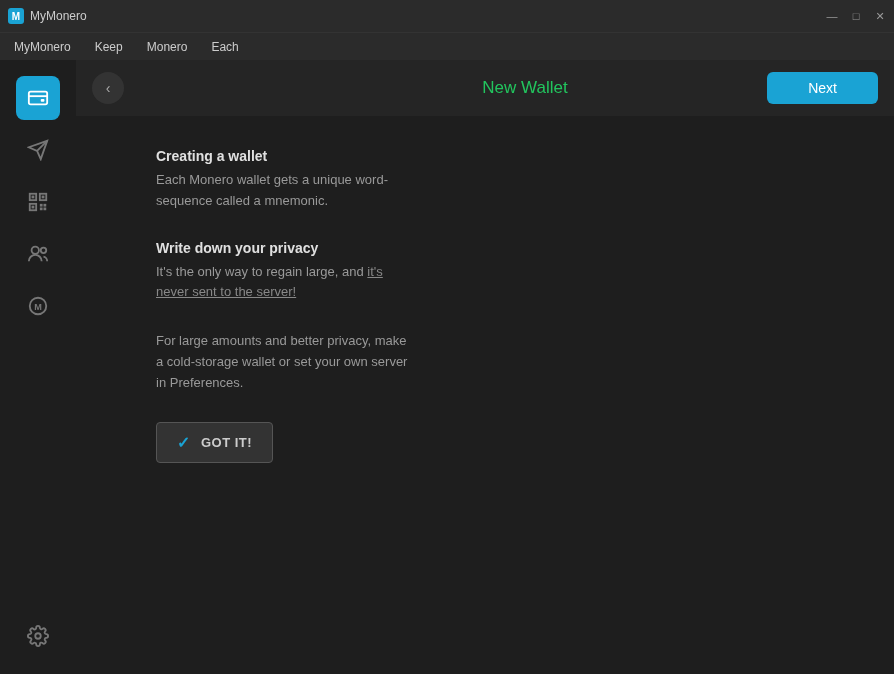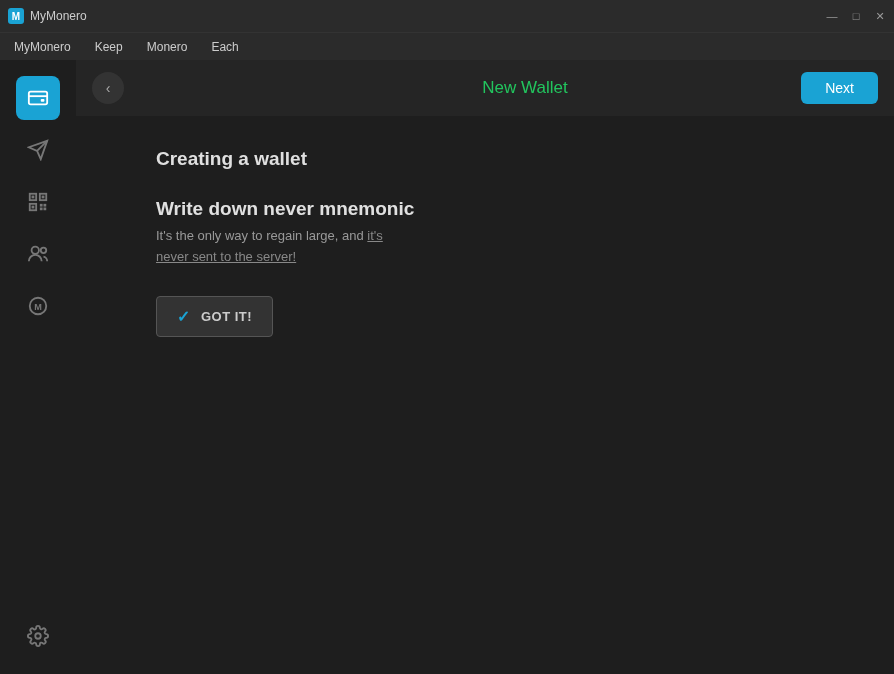--- a/index.html
+++ b/index.html
@@ -149,38 +149,38 @@
       color: #22c55e;
       font-weight: 400;
       margin-left: 40px;
     }
     .next-btn {
       margin-left: auto;
       background: #1aa3d4;
       color: #fff;
       border: none;
       border-radius: 6px;
-      padding: 8px 24px;
+      padding: 8px 41px;
       font-size: 14px;
       cursor: pointer;
       font-weight: 500;
     }
 
     
     .content-area {
       flex: 1;
       padding: 32px 80px;
       overflow-y: auto;
     }
 
     .section {
       margin-bottom: 28px;
     }
     .section-title {
-      font-size: 19px;
+      font-size: 14px;
       color: #e0e0e0;
       font-weight: 600;
       margin-bottom: 6px;
     }
     .section-body {
       font-size: 13px;
       color: #999;
       line-height: 1.6;
       max-width: 260px;
     }
@@ -307,31 +307,33 @@
         <span>‹</span>
       </div>
       <span class="topbar-title">New Wallet</span>
       <button class="next-btn">Next</button>
     </div>
 
     <div class="content-area">
 
       <div class="section">
         <div class="section-title">Creating a wallet</div>
+        <div class="section-body">Each Monero wallet gets a unique word-sequence called a mnemonic.</div>
       </div>
 
       <div class="section">
-        <div class="section-title">Write down never mnemonic</div>
+        <div class="section-title">Write down your privacy</div>
         <div class="section-body">
           <span>It's the only way to regain large, and </span><span style="text-decoration:underline;color:#888;cursor:pointer;">it's never sent to the server!</span><span></span>
         </div>
       </div>
 
 
       <div class="section">
+        <div class="section-body">For large amounts and better privacy, make a cold-storage wallet or set your own server in Preferences.</div>
       </div>
 
       <div class="got-it-area">
         <button class="got-it-btn">
           <span class="check-icon">✓</span>
           <span>GOT IT!</span>
         </button>
       </div>
 
     </div>

